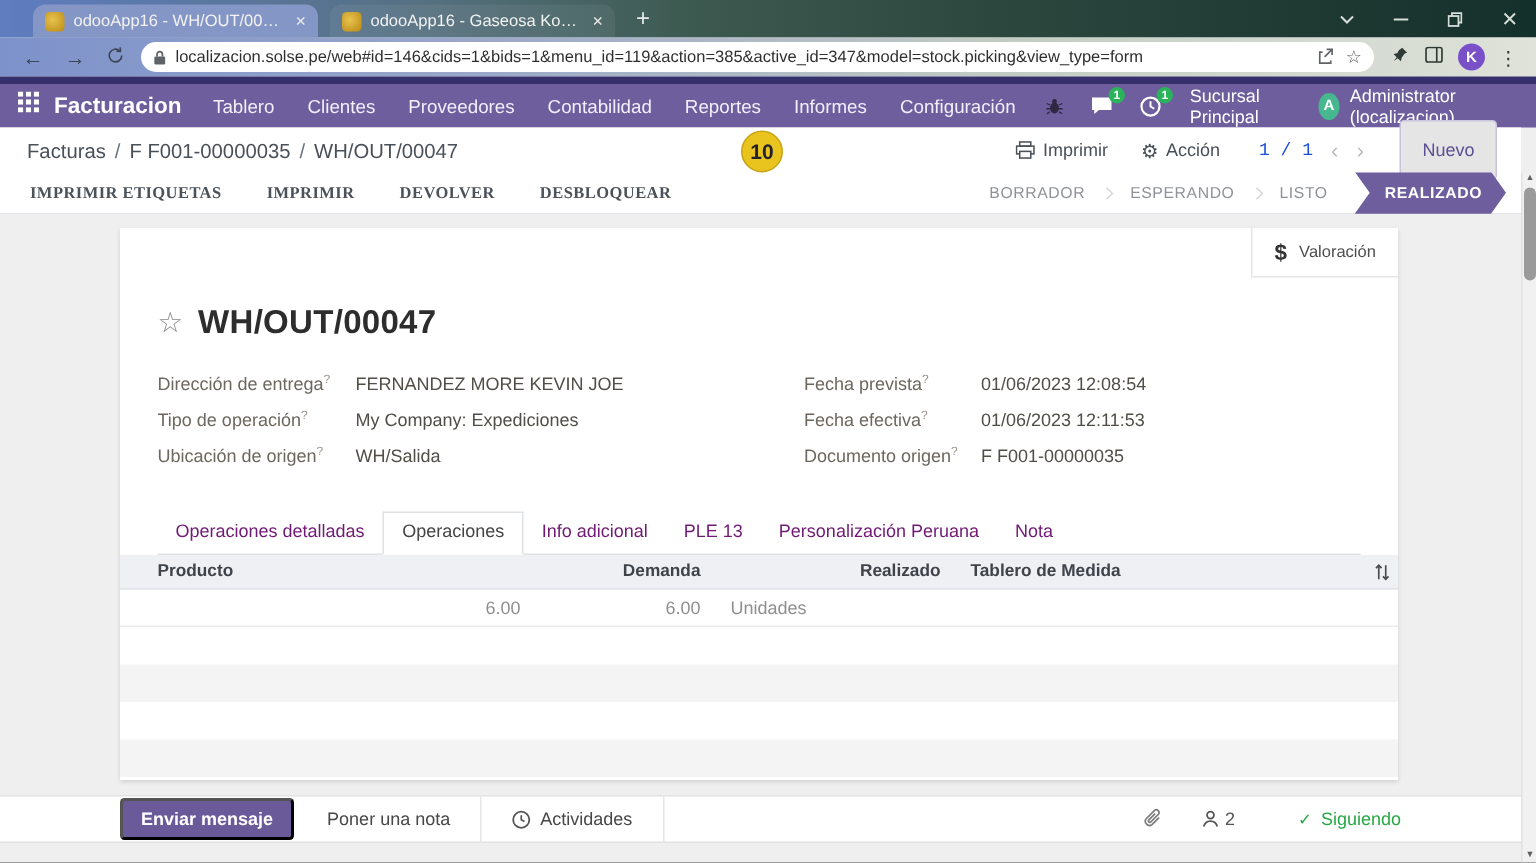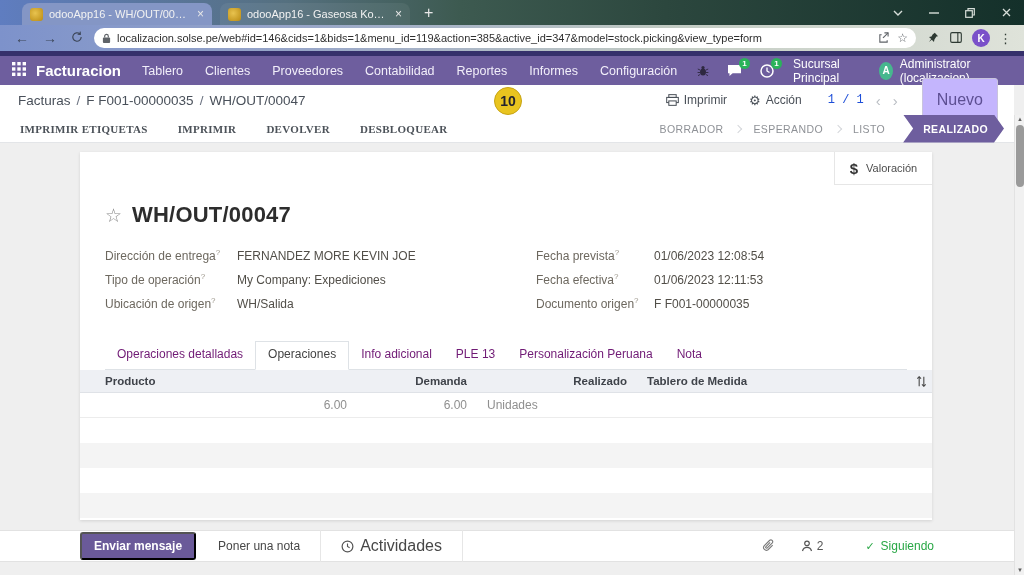--- a/index.html
+++ b/index.html
@@ -57,21 +57,21 @@
   .cp { position:absolute; left:0; top:85px; width:1014px; background:#fff; }
   .cp-top { height:30px; display:flex; align-items:center; padding:0 16px 0 18px; }
   .breadcrumb { font-size:13.5px; color:#49505a; display:flex; align-items:center; white-space:nowrap; }
   .breadcrumb .crumb { color:#49505a; }
   .breadcrumb .sep { margin:0 6px; color:#6b7280; }
   .cp-right { margin-left:auto; display:flex; align-items:center; }
   .cp-btn { display:flex; align-items:center; font-size:12px; color:#4a5058; margin-left:22px; }
   .cp-btn .ic { margin-right:5px; color:#4a5058; display:flex; }
   .pager { font-size:12px; color:#1d4ed8; margin-left:26px;font-family:Liberation Mono, monospace; }
   .pager-arrow { color:#b9bdc3; font-size:15px; margin-left:12px; line-height:1; }
-  .btn-nuevo { margin-left:24px; border:1px solid #c9c4dd; color:#5d4f93; background:#c4b5fd; font-size:16px;
+  .btn-nuevo { margin-left:24px; border:1px solid #c9c4dd; color:#5d4f93; background:#e5e5e5; font-size:12px;
     padding:12px 14px; border-radius:3px; }
 
   .cp-bottom { height:28px; display:flex; align-items:center; padding:0 0 0 20px; border-bottom:1px solid #e3e5e8; }
   .act-btn { font-size:11px; font-weight:bold; color:#4c5259; letter-spacing:.3px; margin-right:30px;font-family:Liberation Serif, serif; }
   .statusbar { margin-left:auto; display:flex; align-items:center; height:100%; margin-right:10px; }
   .step { font-size:10.5px; color:#8e9196; letter-spacing:.4px; padding:0 10px; }
   .step-sep { width:6px; height:6px; border-top:1px solid #d4d6da; border-right:1px solid #d4d6da;
     transform:rotate(45deg); margin:0 2px; }
   .step-done { background:#6e5e9e; color:#fff; font-size:10.5px; font-weight:bold; letter-spacing:.4px;
     padding:8px 16px 8px 20px; margin-left:8px;
@@ -115,21 +115,21 @@
   .empty-row { height:25px; }
   .empty-row.alt { background:#f4f4f4; }
 
   
   .chatter { position:absolute; left:0; top:530px; width:1014px; height:32px; background:#fff;
     border-top:1px solid #e2e2e2; border-bottom:1px solid #e2e2e2; display:flex; align-items:center;
     padding:0 80px; }
   .btn-send { background:#6a5a99; color:#fff; font-size:12px; font-weight:bold; padding:5px 12px; border-radius:3px; }
   .btn-note { font-size:12px; color:#474747; margin-left:22px; }
   .v-div { width:1px; height:32px; background:#e6e6e6; margin:0 20px; }
-  .btn-activities { display:flex; align-items:center; font-size:16px; color:#474747; }
+  .btn-activities { display:flex; align-items:center; font-size:12px; color:#474747; }
   .btn-activities svg { margin-right:6px; }
   .chatter-right { margin-left:auto; display:flex; align-items:center; }
   .clip { color:#7a7a7a; display:flex; }
   .followers { display:flex; align-items:center; font-size:12px; color:#555; margin-left:26px; }
   .followers svg { margin-right:4px; }
   .following { display:flex; align-items:center; font-size:12px; color:#28a745; margin-left:42px; }
   .following .chk { margin-right:6px; font-size:11px; color:#28a745; }
 
   
   .marker { position:absolute; left:494px; top:87px; width:28px; height:28px; border-radius:50%;

